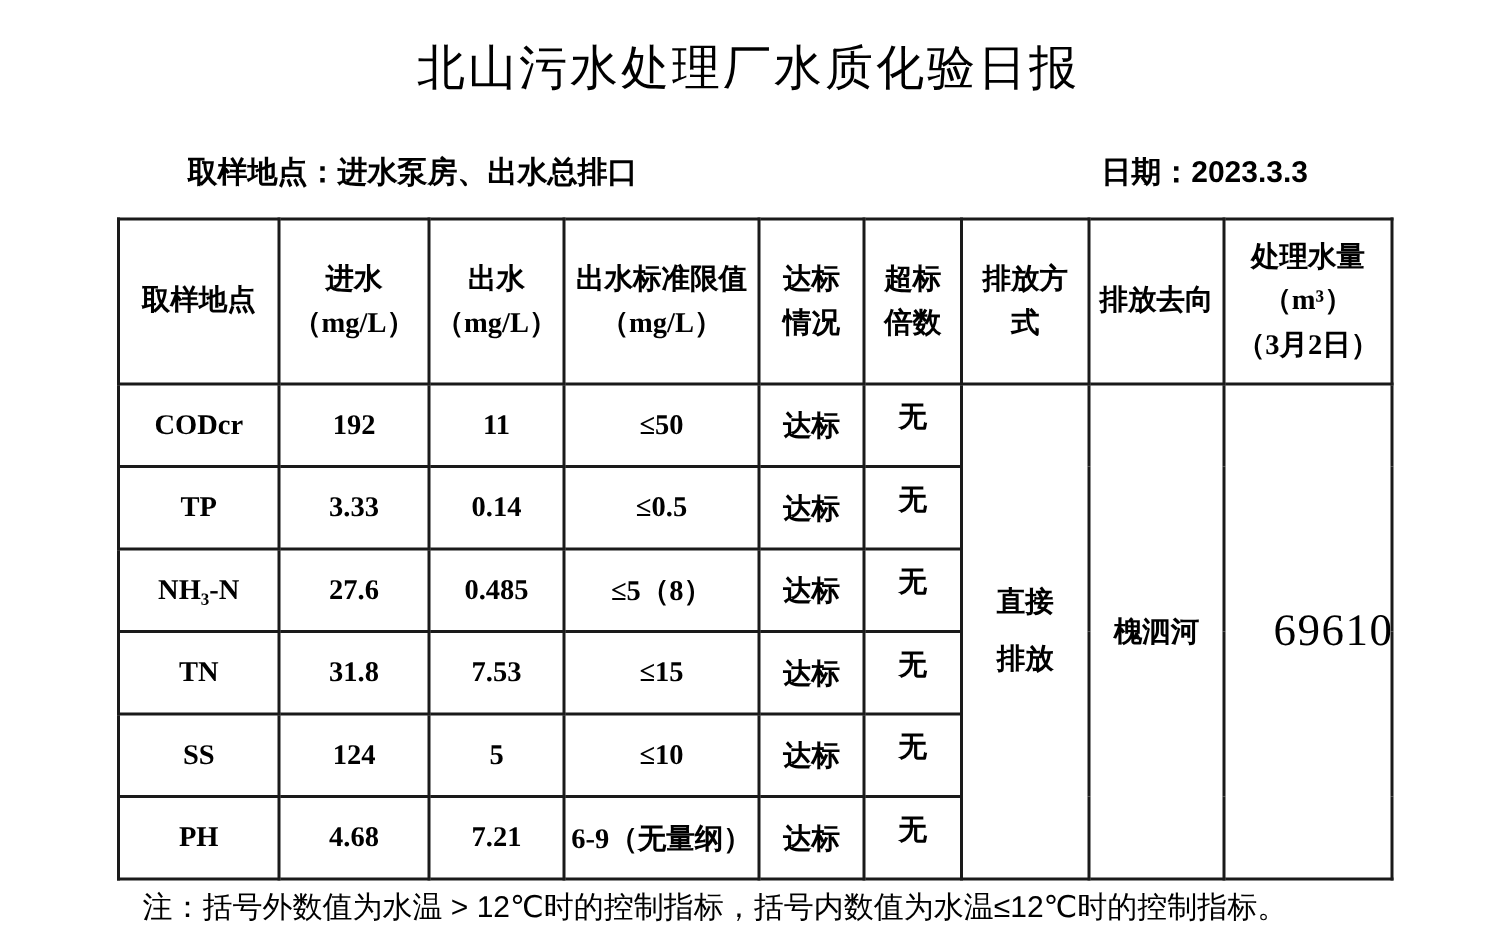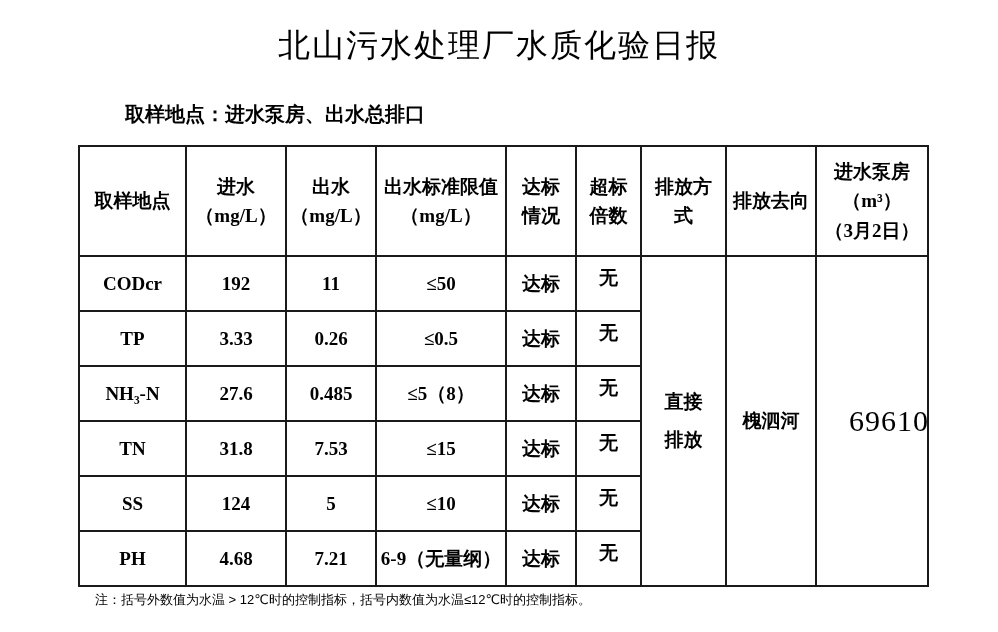--- a/index.html
+++ b/index.html
@@ -77,34 +77,35 @@
     font-weight: 500;
     letter-spacing: 1px;
     padding-left: 32px;
   }
   .footnote {
     position: absolute;
     left: 95px;
     top: 591px;
     margin: 0;
     font-family: "Liberation Sans", "DejaVu Sans", sans-serif;
-    font-size: 13px;
+    font-size: 20px;
     font-weight: 500;
     color: #000000;
   }
 </style>
 </head>
 <body>
 
 <div class="page">
 
   <h1 class="title">北山污水处理厂水质化验日报</h1>
 
   <div class="meta-row">
     <span>取样地点：进水泵房、出水总排口</span>
+    <span>日期：2023.3.3</span>
   </div>
 
   <table class="report-table">
     <colgroup>
       <col style="width:107px">
         <col style="width:100px">
         <col style="width:90px">
       <col style="width:130px">
         <col style="width:70px">
         <col style="width:65px">
@@ -121,42 +122,42 @@
 （mg/L）</th>
         <th>出水标准限值
 （mg/L）</th>
         <th>达标
 情况</th>
         <th>超标
 倍数</th>
         <th>排放方
 式</th>
         <th>排放去向</th>
-        <th>进水泵房
+        <th>处理水量
 （m³）
 （3月2日）</th>
       </tr>
     </thead>
     <tbody>
       <tr>
         <td>CODcr</td>
         <td>192</td>
         <td>11</td>
         <td>≤50</td>
         <td>达标</td>
         <td class="exceed">无</td>
         <td rowspan="6" class="merged-method">直接
 排放</td>
         <td rowspan="6">槐泗河</td>
         <td rowspan="6" class="merged-volume">69610</td>
       </tr>
       <tr>
         <td>TP</td>
         <td>3.33</td>
-        <td>0.26</td>
+        <td>0.14</td>
         <td>≤0.5</td>
         <td>达标</td>
         <td class="exceed">无</td>
       </tr>
       <tr>
         <td>NH₃-N</td>
         <td>27.6</td>
         <td>0.485</td>
         <td>≤5（8）</td>
         <td>达标</td>

